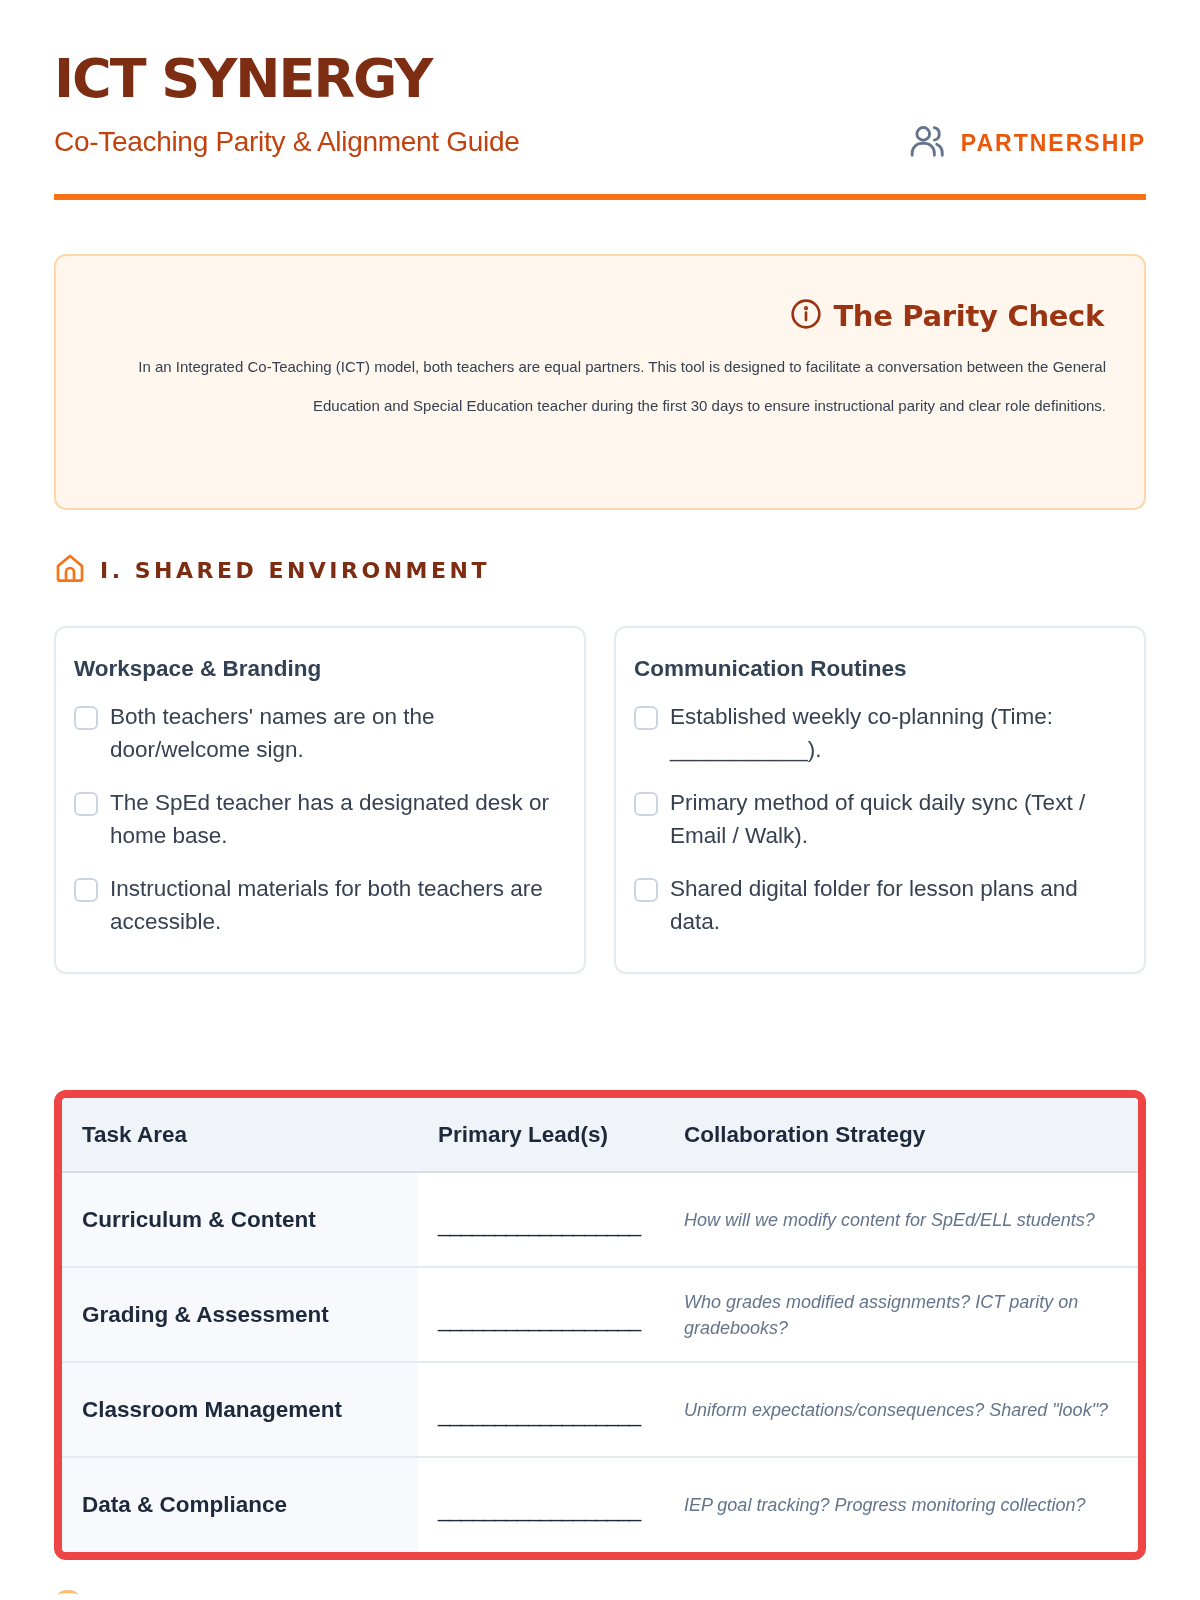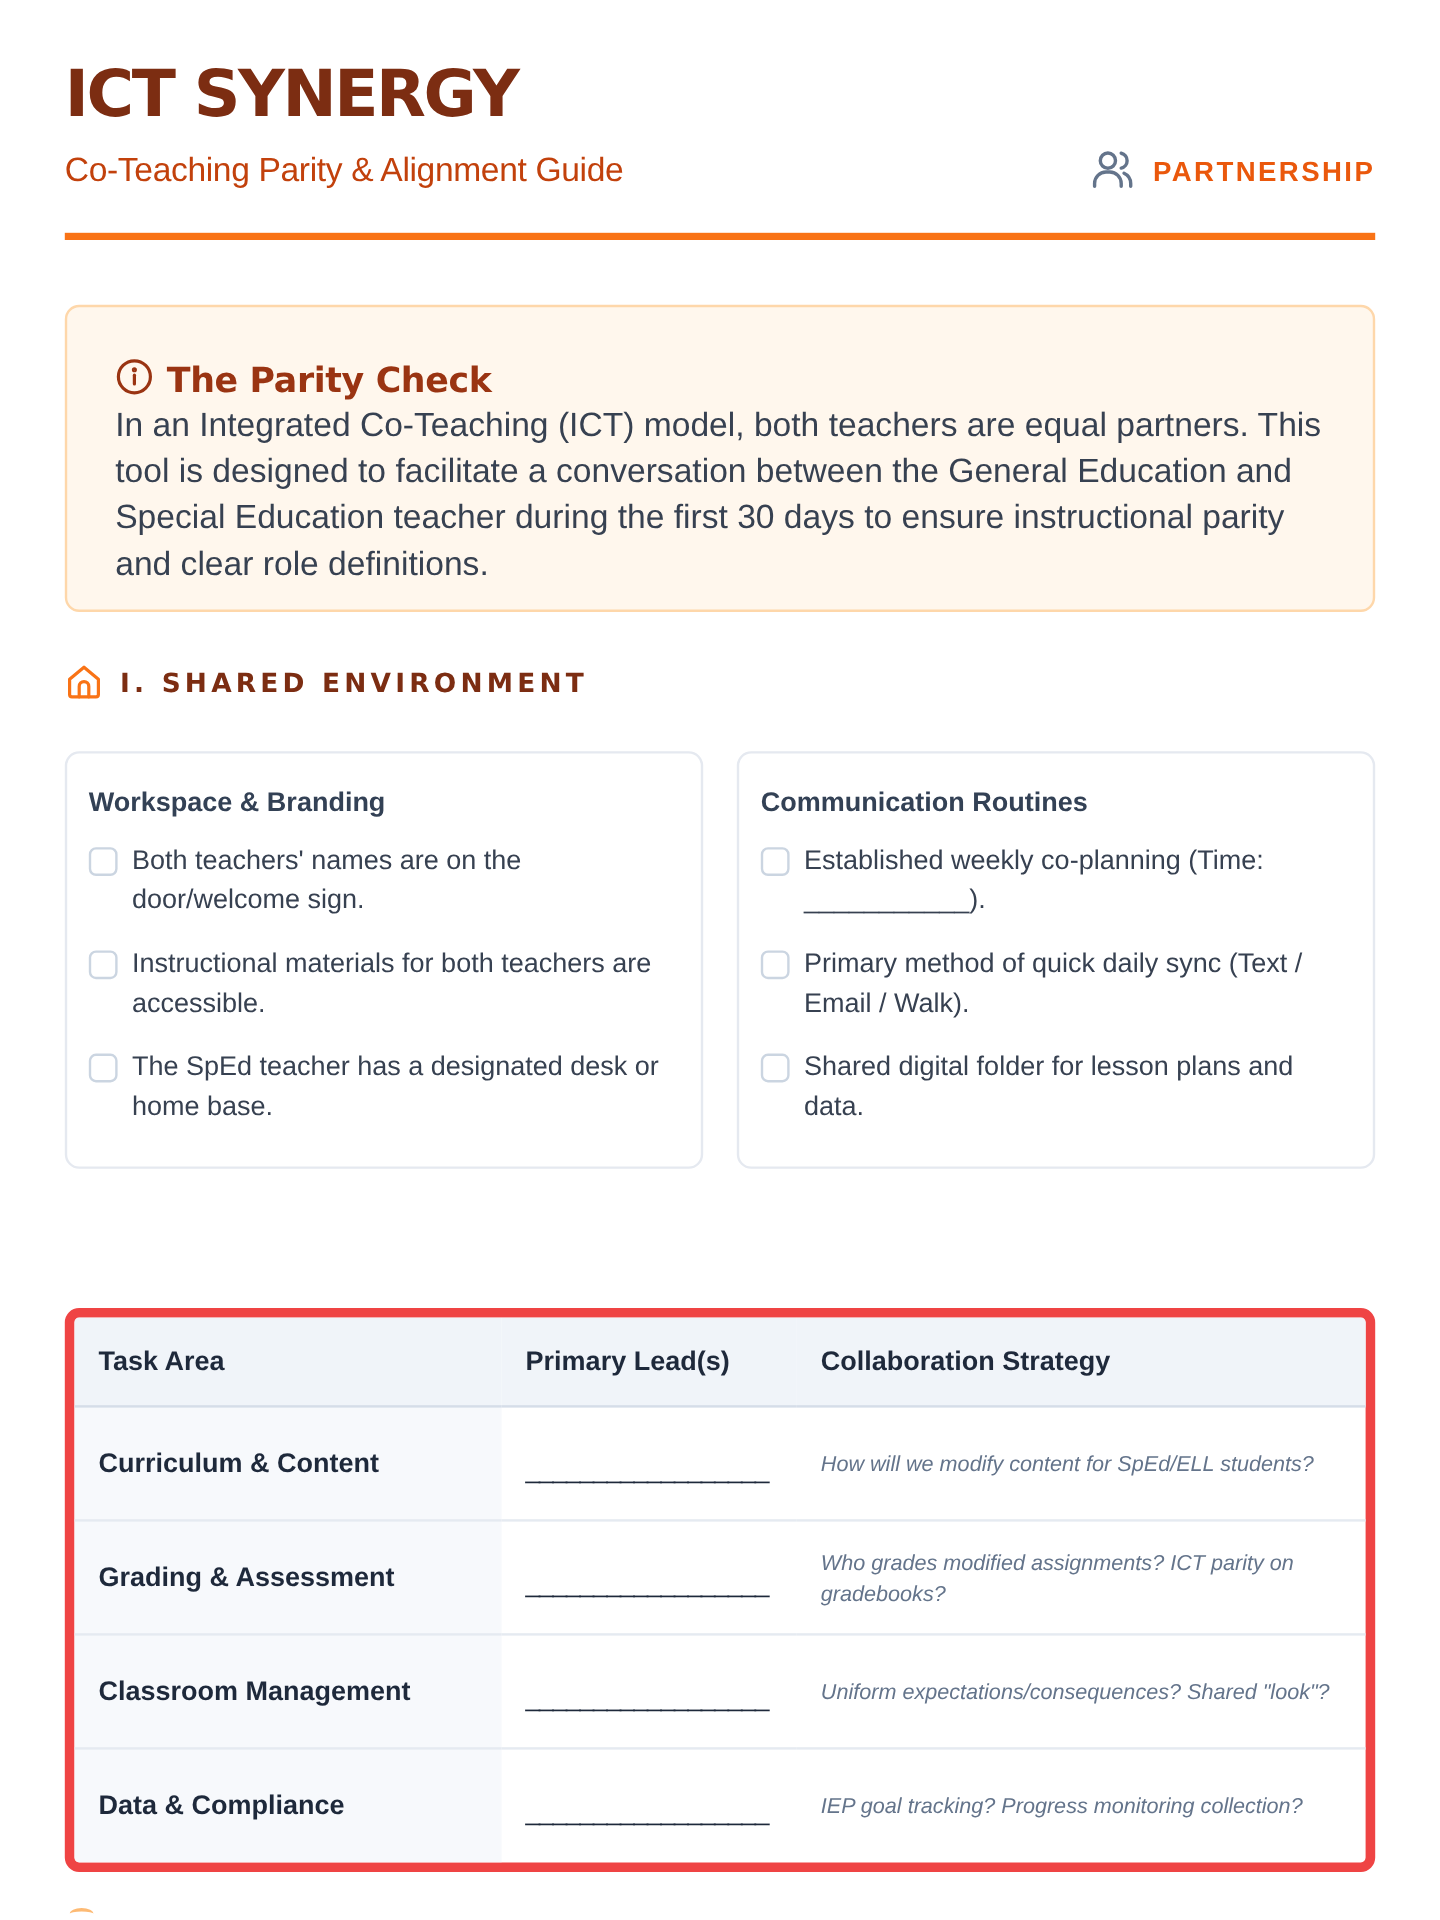--- a/index.html
+++ b/index.html
@@ -77,35 +77,37 @@
       background: #fff7ed;
       border: 2px solid #fed7aa;
       border-radius: 12px;
       padding: 40px 40px 0 40px;
     }
     .callout-head {
       display: flex;
       align-items: center;
       gap: 11px;
       margin-top: 2px;
+      justify-content: flex-end;
     }
     .callout-head svg { width: 32px; height: 32px; }
     .callout-title {
       font-family: "DejaVu Sans", sans-serif;
       font-weight: bold;
       font-size: 29px;
       color: #9a3412;
       letter-spacing: -0.3px;
     }
     .callout-body {
-      margin-top: 0;
-      font-size: 28px;
+      margin-top: 14px;
+      font-size: 15px;
       line-height: 38.5px;
       color: #374151;
       width: 1010px;
+      text-align: right;
     }
     
     .section-head {
       position: absolute;
       left: 0;
       display: flex;
       align-items: center;
       gap: 14px;
     }
     .section-head svg { width: 32px; height: 32px; }
@@ -269,25 +271,25 @@
 
   <div class="cards">
     <div class="card">
       <div class="card-title">Workspace &amp; Branding</div>
       <div class="check-item">
         <span class="checkbox"></span>
         <span class="check-text">Both teachers' names are on the door/welcome sign.</span>
       </div>
       <div class="check-item">
         <span class="checkbox"></span>
+        <span class="check-text">The SpEd teacher has a designated desk or home base.</span>
+      </div>
+      <div class="check-item">
+        <span class="checkbox"></span>
         <span class="check-text">Instructional materials for both teachers are accessible.</span>
-      </div>
-      <div class="check-item">
-        <span class="checkbox"></span>
-        <span class="check-text">The SpEd teacher has a designated desk or home base.</span>
       </div>
     </div>
     <div class="card">
       <div class="card-title">Communication Routines</div>
       <div class="check-item">
         <span class="checkbox"></span>
         <span class="check-text">Established weekly co-planning (Time: ___________).</span>
       </div>
       <div class="check-item">
         <span class="checkbox"></span>

